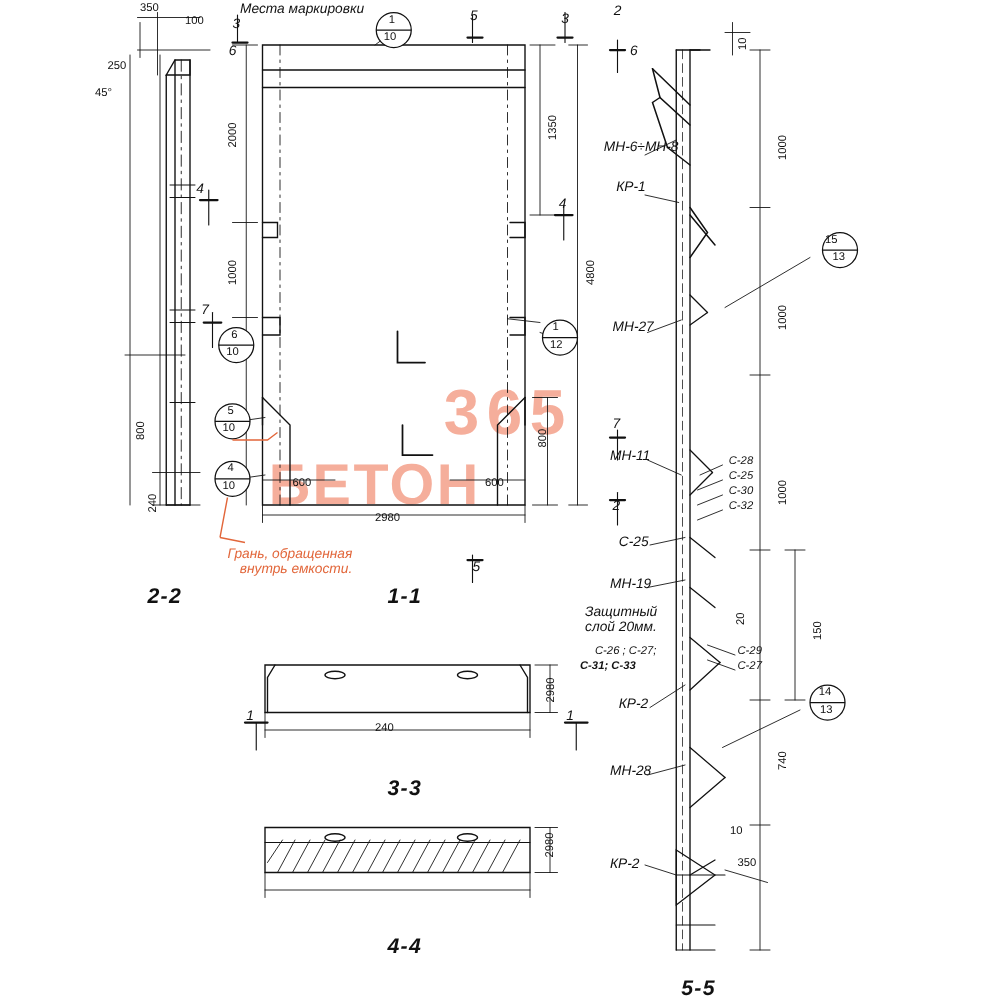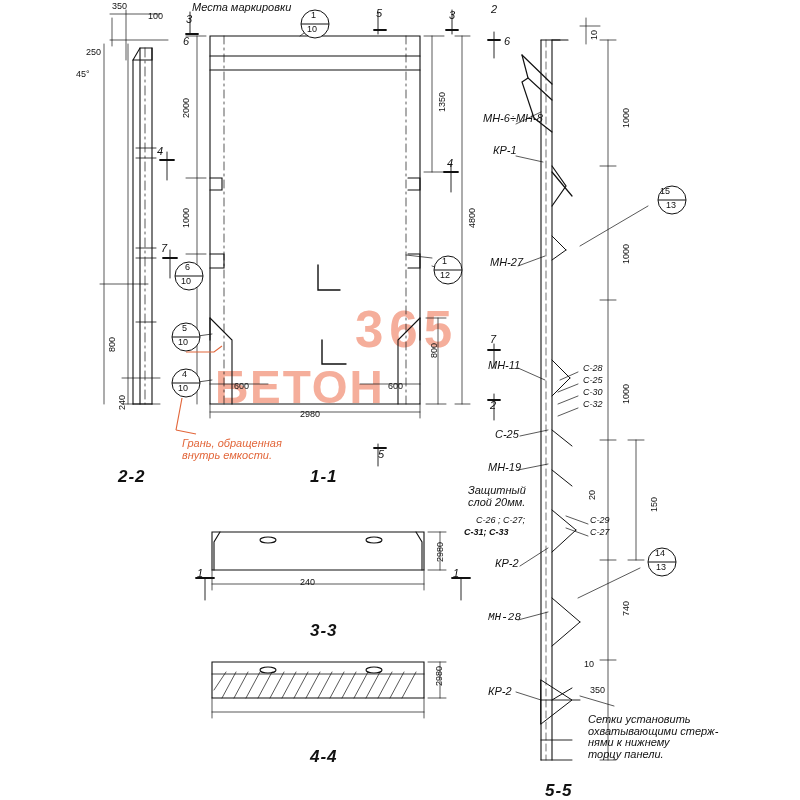--- a/index.html
+++ b/index.html
@@ -26,21 +26,21 @@
   .wm{
     position:absolute;
     color:#f4a08a;
     opacity:.85;
     font-weight:bold;
     font-family:"Liberation Sans", sans-serif;
     pointer-events:none;
   }
   .wm-num{ font-size:51px; letter-spacing:6px; }
   .wm-txt{ font-size:46px; letter-spacing:2px; }
-  .orange{ color:#e2663a; }
+  .orange{ color:#e2663a;text-align:right; }
 </style>
 </head>
 <body>
 
 <div id="sheet">
 
   <div class="wm wm-num" style="left:355px;top:300px;">365</div>
   <div class="wm wm-txt" style="left:215px;top:360px;">БЕТОН</div>
 
   <svg width="800" height="800" viewBox="0 0 800 800" style="position:absolute;left:0;top:0;">
@@ -279,33 +279,29 @@
   <div class="lbl big hand" style="left:310px;top:468px;">1-1</div>
   <div class="lbl big hand" style="left:310px;top:622px;">3-3</div>
   <div class="lbl big hand" style="left:310px;top:748px;">4-4</div>
   <div class="lbl big hand" style="left:545px;top:782px;">5-5</div>
 
   <div class="lbl med hand" style="left:192px;top:2px;">Места маркировки</div>
   <div class="lbl med hand orange" style="left:182px;top:438px;">Грань, обращенная
 внутрь емкости.</div>
   <div class="lbl med hand" style="left:468px;top:485px;">Защитный
 слой 20мм.</div>
-  <div class="lbl med hand" style="left:588px;top:714px;">Сетки установить
-охватывающими стерж-
-нями к нижнему
-торцу панели.</div>
 
   <div class="lbl med hand" style="left:483px;top:113px;">МН-6÷МН-8</div>
   <div class="lbl med hand" style="left:493px;top:145px;">КР-1</div>
   <div class="lbl med hand" style="left:490px;top:257px;">МН-27</div>
   <div class="lbl med hand" style="left:488px;top:360px;">МН-11</div>
   <div class="lbl med hand" style="left:495px;top:429px;">С-25</div>
   <div class="lbl med hand" style="left:488px;top:462px;">МН-19</div>
   <div class="lbl med hand" style="left:495px;top:558px;">КР-2</div>
-  <div class="lbl med hand" style="left:488px;top:612px;font-family:Liberation Mono, monospace;">МН-28</div>
+  <div class="lbl med hand" style="left:488px;top:612px;">МН-28</div>
   <div class="lbl med hand" style="left:488px;top:686px;">КР-2</div>
 
   <div class="lbl sm hand" style="left:583px;top:364px;">С-28</div>
   <div class="lbl sm hand" style="left:583px;top:376px;">С-25</div>
   <div class="lbl sm hand" style="left:583px;top:388px;">С-30</div>
   <div class="lbl sm hand" style="left:583px;top:400px;">С-32</div>
   <div class="lbl sm hand" style="left:590px;top:516px;">С-29</div>
   <div class="lbl sm hand" style="left:590px;top:528px;">С-27</div>
   <div class="lbl sm hand" style="left:476px;top:516px;">С-26 ; С-27;</div>
   <div class="lbl sm hand" style="left:464px;top:528px;font-weight:bold;">С-31; С-33</div>

